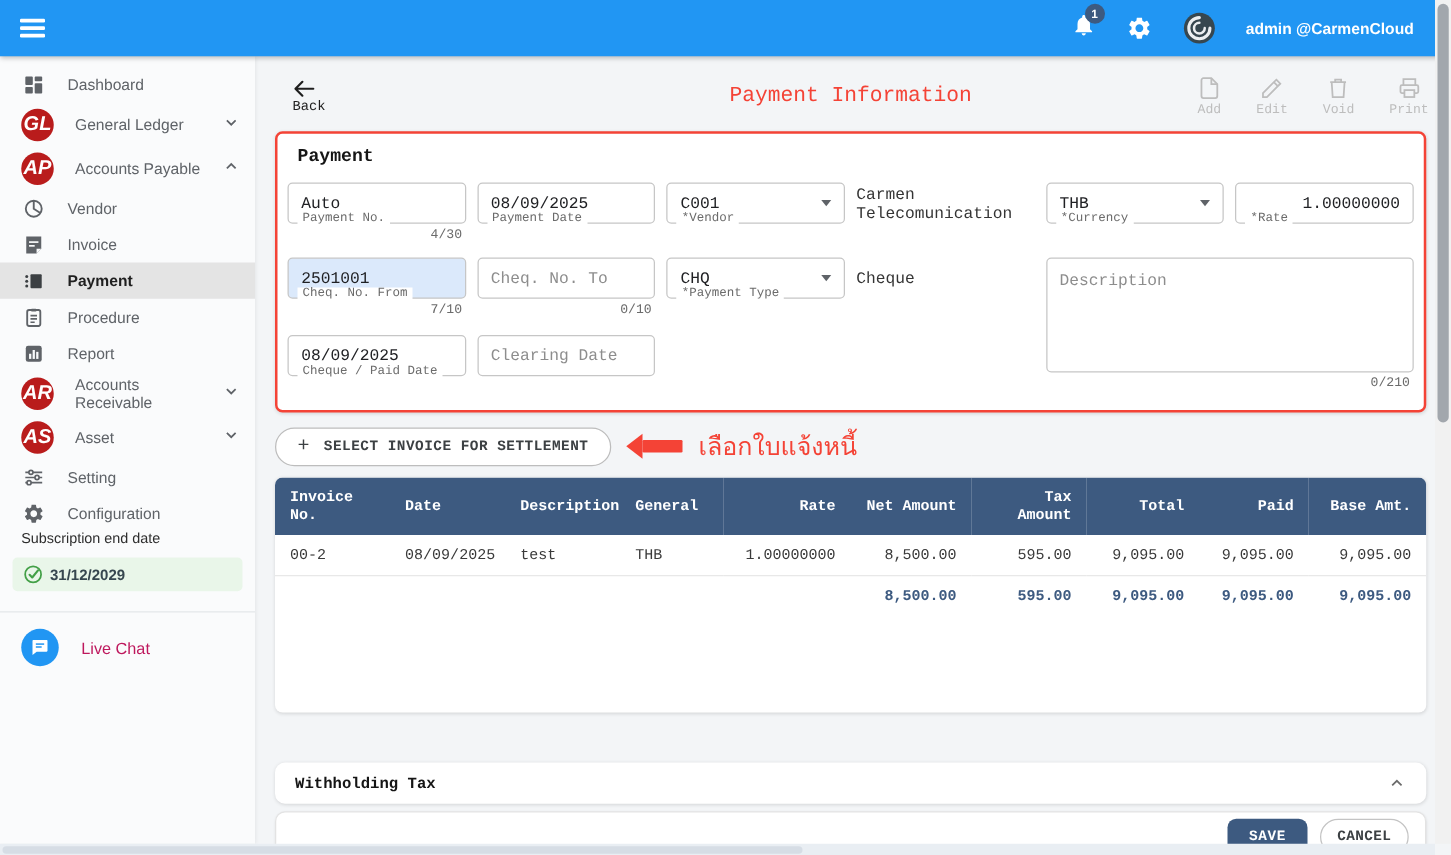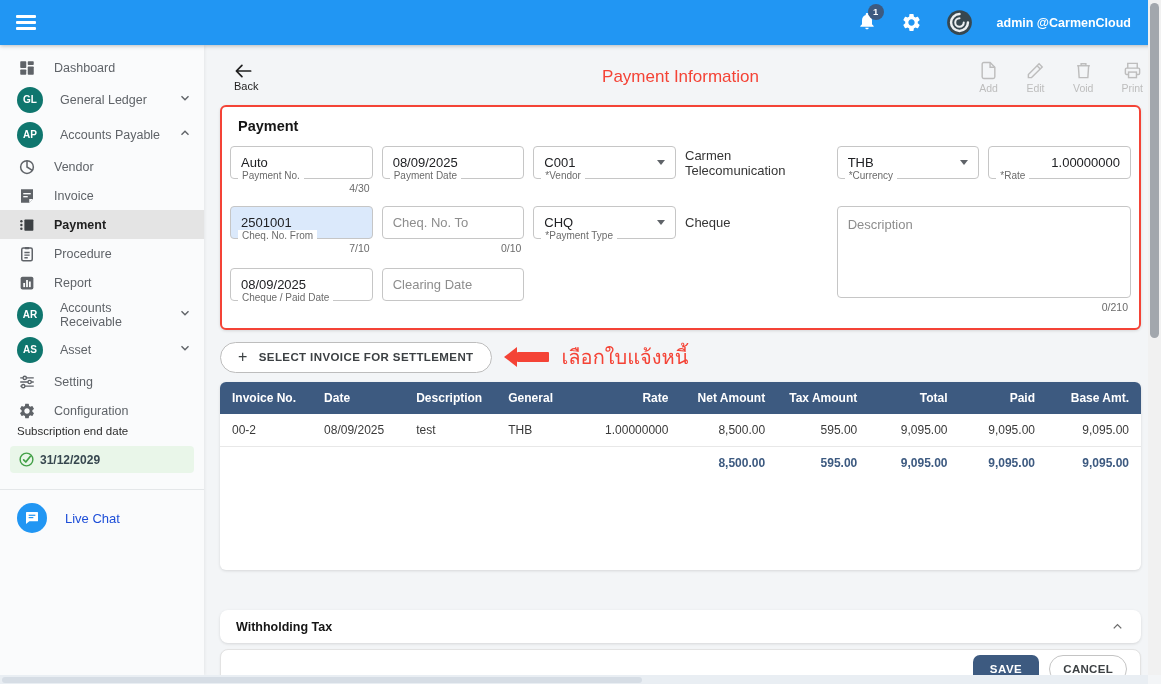--- a/index.html
+++ b/index.html
@@ -23,36 +23,36 @@
   .app { display:flex; height:630px; }
 
   
   .sidebar { width:204px; background:#fafbfc; display:flex; flex-direction:column; padding-top:8px;
              box-shadow:1px 0 3px rgba(0,0,0,.06); z-index:2; }
   .side-item { height:29px; display:flex; align-items:center; gap:17px; padding:0 12px 0 17px;
                color:#5f6368; font-size:12.5px; cursor:pointer; flex:none; }
   .side-item.avatar-item { height:35px; }
   .side-item.selected { background:#e4e4e4; color:#1f1f1f; font-weight:bold; }
   .side-item .chev { margin-left:auto; }
-  .avatar { width:26px; height:26px; border-radius:50%; background:#0f766e; color:#fff;
-            font-size:10px; font-weight:bold; display:flex; align-items:center; justify-content:center; flex:none; }
+  .avatar { width:26px; height:26px; border-radius:50%; background:#b91c1c; color:#fff;
+            font-size:16px; font-weight:bold; display:flex; align-items:center; justify-content:center; flex:none;font-style:italic; }
   .sicon { width:20px; height:20px; flex:none; display:flex; align-items:center; justify-content:center; }
   .subscription { padding:0 10px; }
   .sub-label { font-size:11.5px; color:#2d2d2d; padding-left:7px; }
   .sub-date-row { margin-top:9px; background:#e9f6e9; border-radius:4px; height:27px;
                   display:flex; align-items:center; gap:5px; padding:0 8px; }
   .sub-date { font-size:12px; color:#37474f; font-weight:bold; }
   .side-divider { border-top:1px solid #e4e7e9; margin-top:16px; }
   .livechat { display:flex; align-items:center; gap:18px; padding:13px 17px; cursor:pointer; }
   .livechat-circle { width:30px; height:30px; border-radius:50%; background:#2196f3;
                      display:flex; align-items:center; justify-content:center; }
-  .livechat-label { font-size:13px; color:#1d4ed8; }
-
-  
-  .main { flex:1; padding:6px 18px 0 14px; position:relative; }
+  .livechat-label { font-size:13px; color:#be185d; }
+
+  
+  .main { flex:1; padding:6px 18px 0 14px; position:relative;font-family:Liberation Mono, monospace; }
   .page-header { height:52px; display:flex; align-items:center; position:relative; }
   .back-btn { display:flex; flex-direction:column; align-items:flex-start; margin-left:16px; cursor:pointer; }
   .back-label { font-size:11px; color:#1f1f1f; margin-top:1px; }
   .page-title { position:absolute; left:50%; transform:translateX(-50%); color:#f44336; font-size:17px;text-align:center; }
   .header-actions { margin-left:auto; display:flex; gap:28px; }
   .action-btn { display:flex; flex-direction:column; align-items:center; gap:2px; color:#bdbdbd; font-size:10.5px; cursor:default; }
 
   
   .payment-card { margin:2px 2px 0; background:#fff; border:2px solid #f44336; border-radius:6px;
                   padding:8px 7px 2px; box-shadow:0 1px 3px rgba(0,0,0,.12); }

